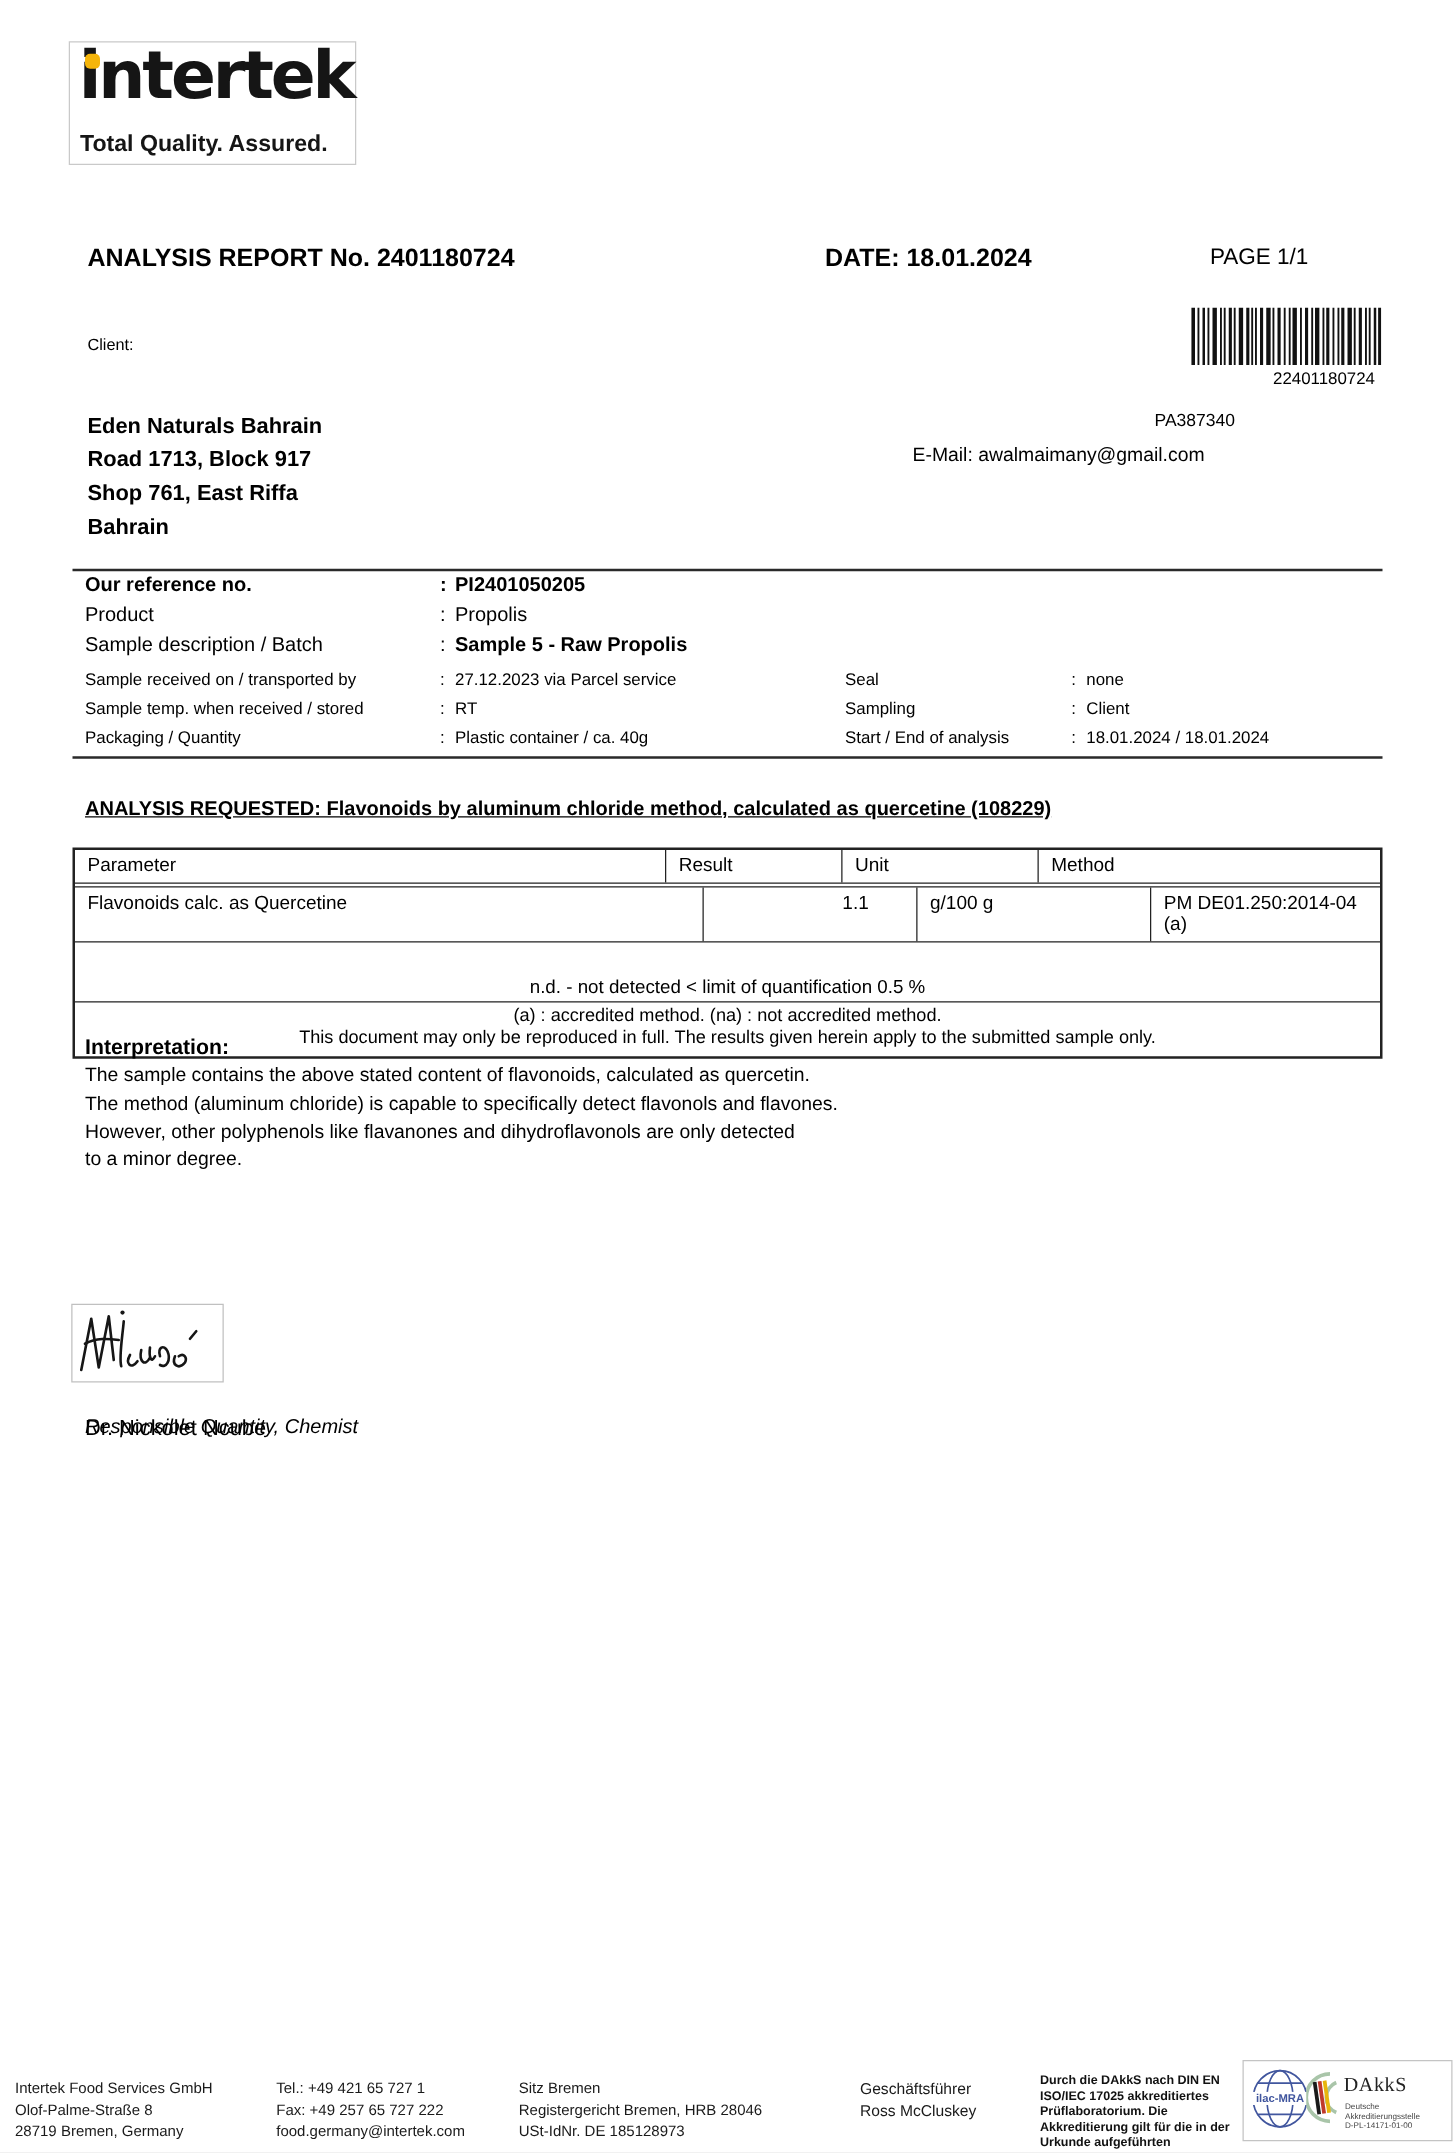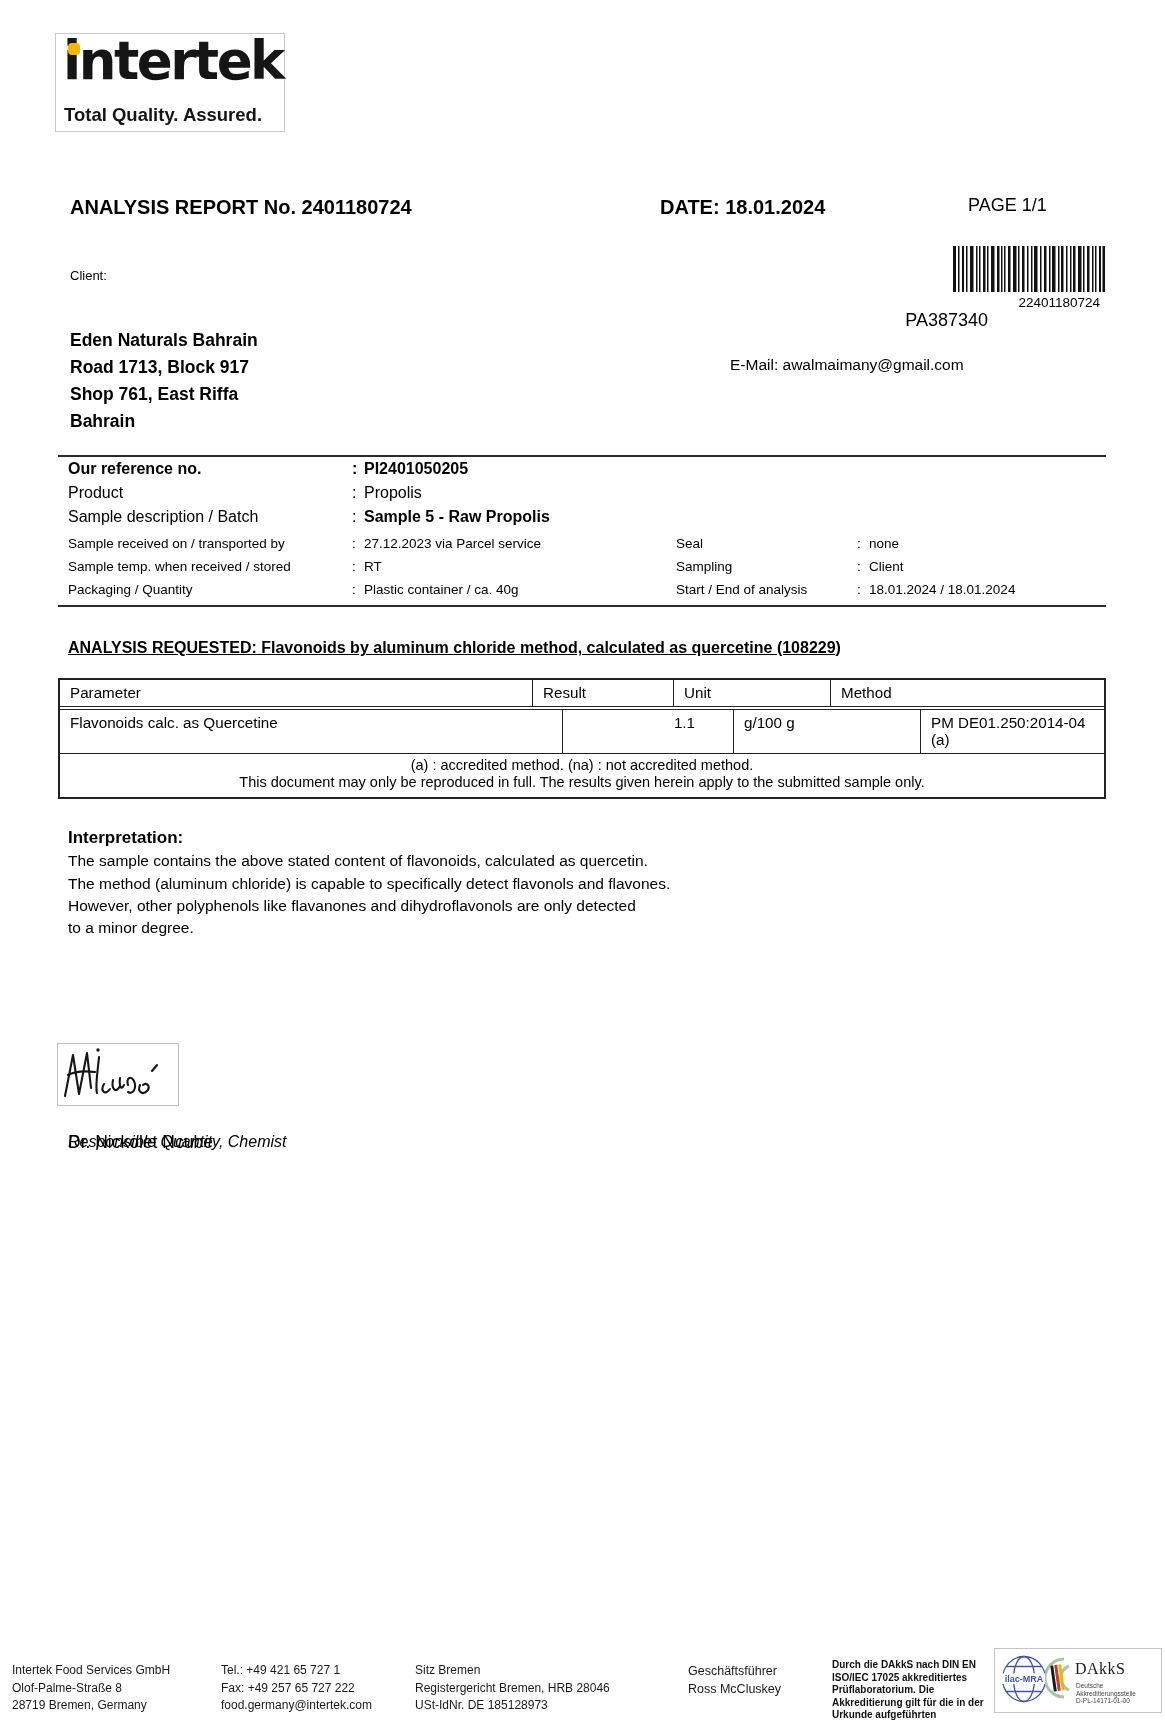--- a/index.html
+++ b/index.html
@@ -20,21 +20,21 @@
   .report-title { left:70px; top:196px; font-size:20px; font-weight:bold; }
   .report-date  { left:660px; top:196px; font-size:20px; font-weight:bold; }
   .page-indicator { left:968px; top:195px; font-size:18px; }
 
   .client-label { left:70px; top:268px; font-size:13px; }
   .addr-line { left:70px; font-size:17.5px; font-weight:bold; }
   .email-line { left:730px; top:356px; font-size:15.5px; }
 
   .barcode { left:953px; top:246px; }
   .barcode-number { right:65px; top:295px; font-size:13.5px; }
-  .barcode-code { right:177px; top:310px; font-size:18px;margin-left:30px; }
+  .barcode-code { right:177px; top:328px; font-size:14px;margin-left:30px; }
 
   .hr { left:58px; width:1048px; height:2px; background:#2a2a2a; }
 
   .ref-label { left:68px; }
   .ref-colon { left:352px; }
   .ref-value { left:364px; }
   .ref-rlabel { left:676px; }
   .ref-rcolon { left:857px; }
   .ref-rvalue { left:869px; }
   .ref-big { font-size:16px; }
@@ -184,20 +184,21 @@
       <div class="rt-cell">Unit</div>
       <div class="rt-cell">Method</div>
     </div>
     <div class="rt-dbl"></div>
     <div class="rt-row rt-data">
       <div class="rt-cell">Flavonoids calc. as Quercetine</div>
       <div class="rt-cell rt-result">1.1</div>
       <div class="rt-cell">g/100 g</div>
       <div class="rt-cell">PM DE01.250:2014-04 (a)</div>
     </div>
+    <div class="rt-ndbox">n.d. - not detected &lt; limit of quantification 0.5 %</div>
     <div class="rt-notes">
       <div>(a) : accredited method. (na) : not accredited method.</div>
       <div>This document may only be reproduced in full. The results given herein apply to the submitted sample only.</div>
     </div>
   </div>
 
   <div class="abs interp-heading">Interpretation:</div>
   <div class="abs interp-line" style="top:852px">The sample contains the above stated content of flavonoids, calculated as quercetin.</div>
   <div class="abs interp-line" style="top:875px">The method (aluminum chloride) is capable to specifically detect flavonols and flavones.</div>
   <div class="abs interp-line" style="top:897px">However, other polyphenols like flavanones and dihydroflavonols are only detected</div>

